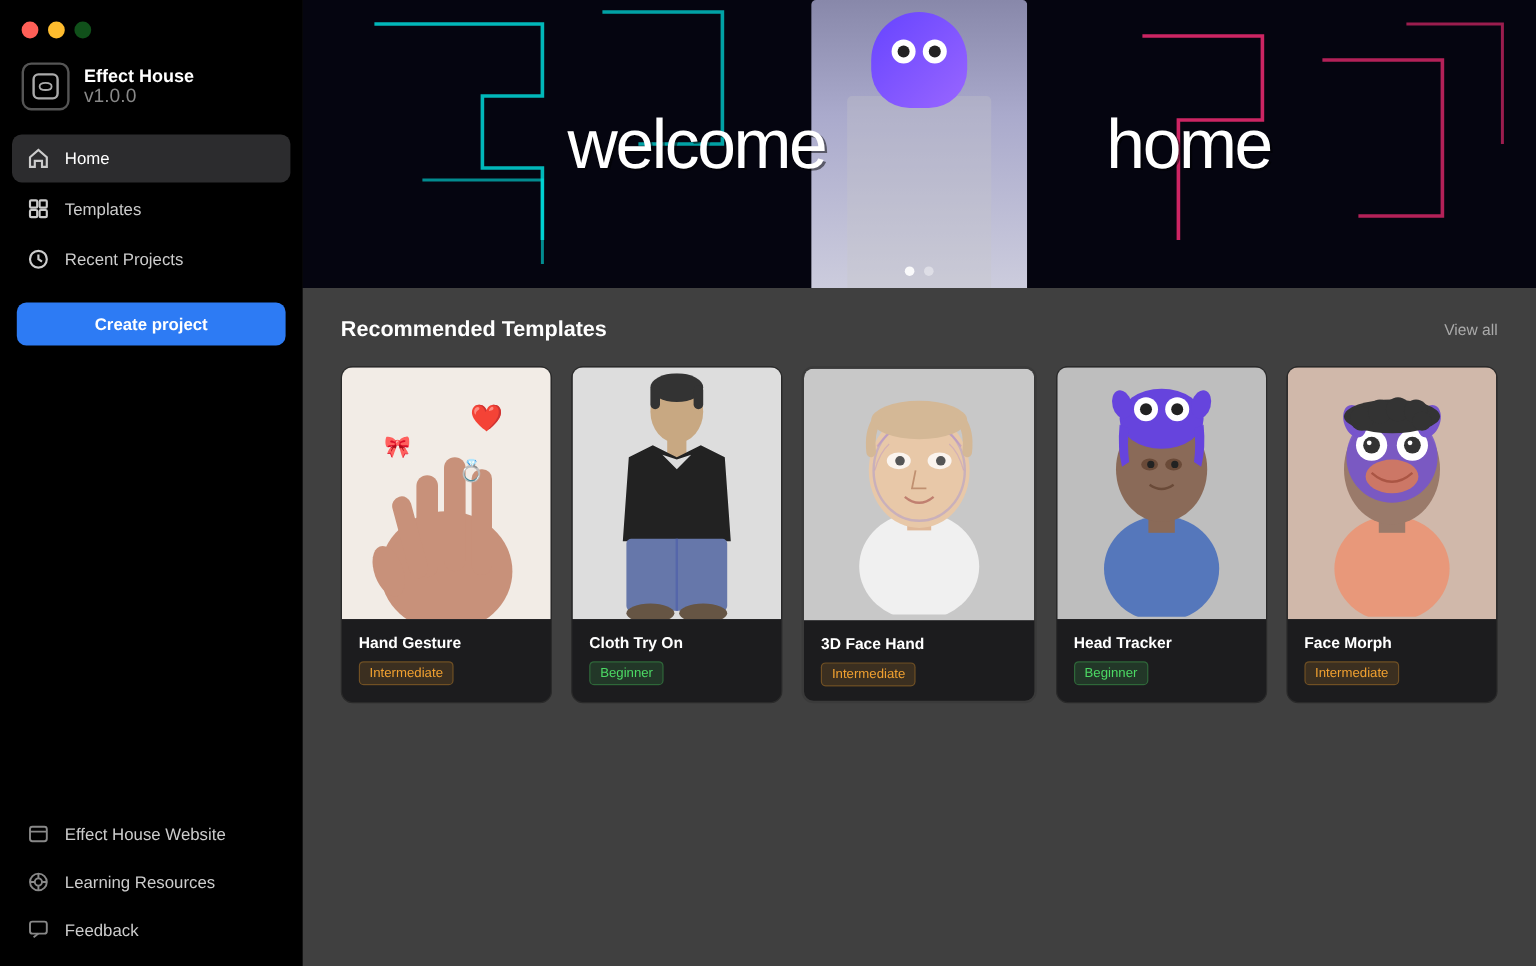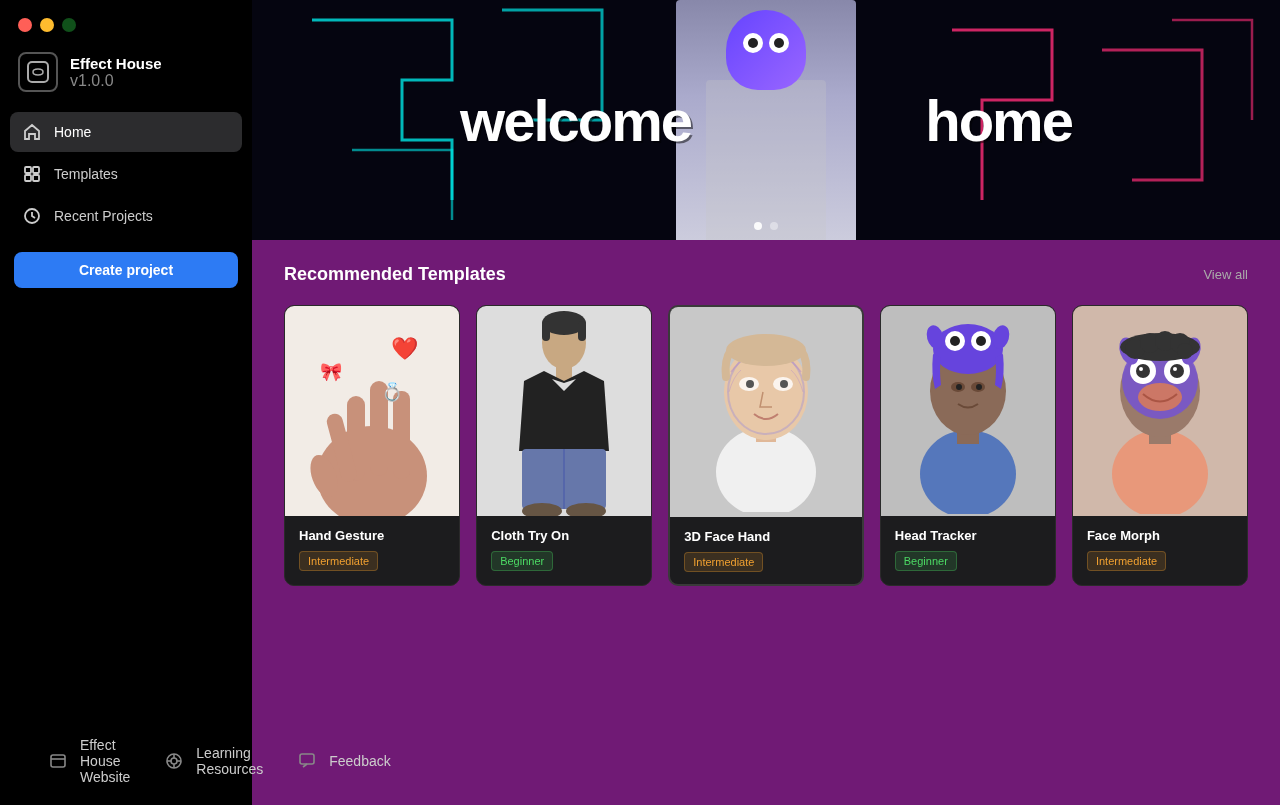--- a/index.html
+++ b/index.html
@@ -128,22 +128,22 @@
       border-radius: 8px;
       font-size: 14px;
       cursor: pointer;
       text-align: center;
     }
 
     .bottom-nav {
       margin-top: auto;
       padding: 10px;
       display: flex;
-      gap: 10px;
-      margin-left: 26px;
+      flex-direction: column;
+      gap: 0;
     }
 
     
     .main {
       flex: 1;
       background: #111;
       display: flex;
       flex-direction: column;
       overflow: hidden;
     }
@@ -175,21 +175,21 @@
     }
     .dot.active {
       background: rgba(255,255,255,0.9);
     }
 
     
     .content {
       flex: 1;
       padding: 24px 32px;
       overflow-y: auto;
-      background: #701a75;
+      background: #404040;
     }
 
     .section-header {
       display: flex;
       justify-content: space-between;
       align-items: center;
       margin-bottom: 20px;
     }
 
     .section-title {
@@ -274,21 +274,21 @@
     .hero-content {
       position: absolute;
       inset: 0;
       display: flex;
       align-items: center;
       justify-content: center;
     }
 
     .welcome-text {
       font-size: 58px;
-      font-weight: 700;
+      font-weight: 400;
       color: #fff;
       z-index: 5;
       letter-spacing: -2px;
       text-align: center;
       text-shadow: 2px 2px 0 rgba(0,0,0,0.5);
     }
 
     
     .neon-canvas {
       position: absolute;

